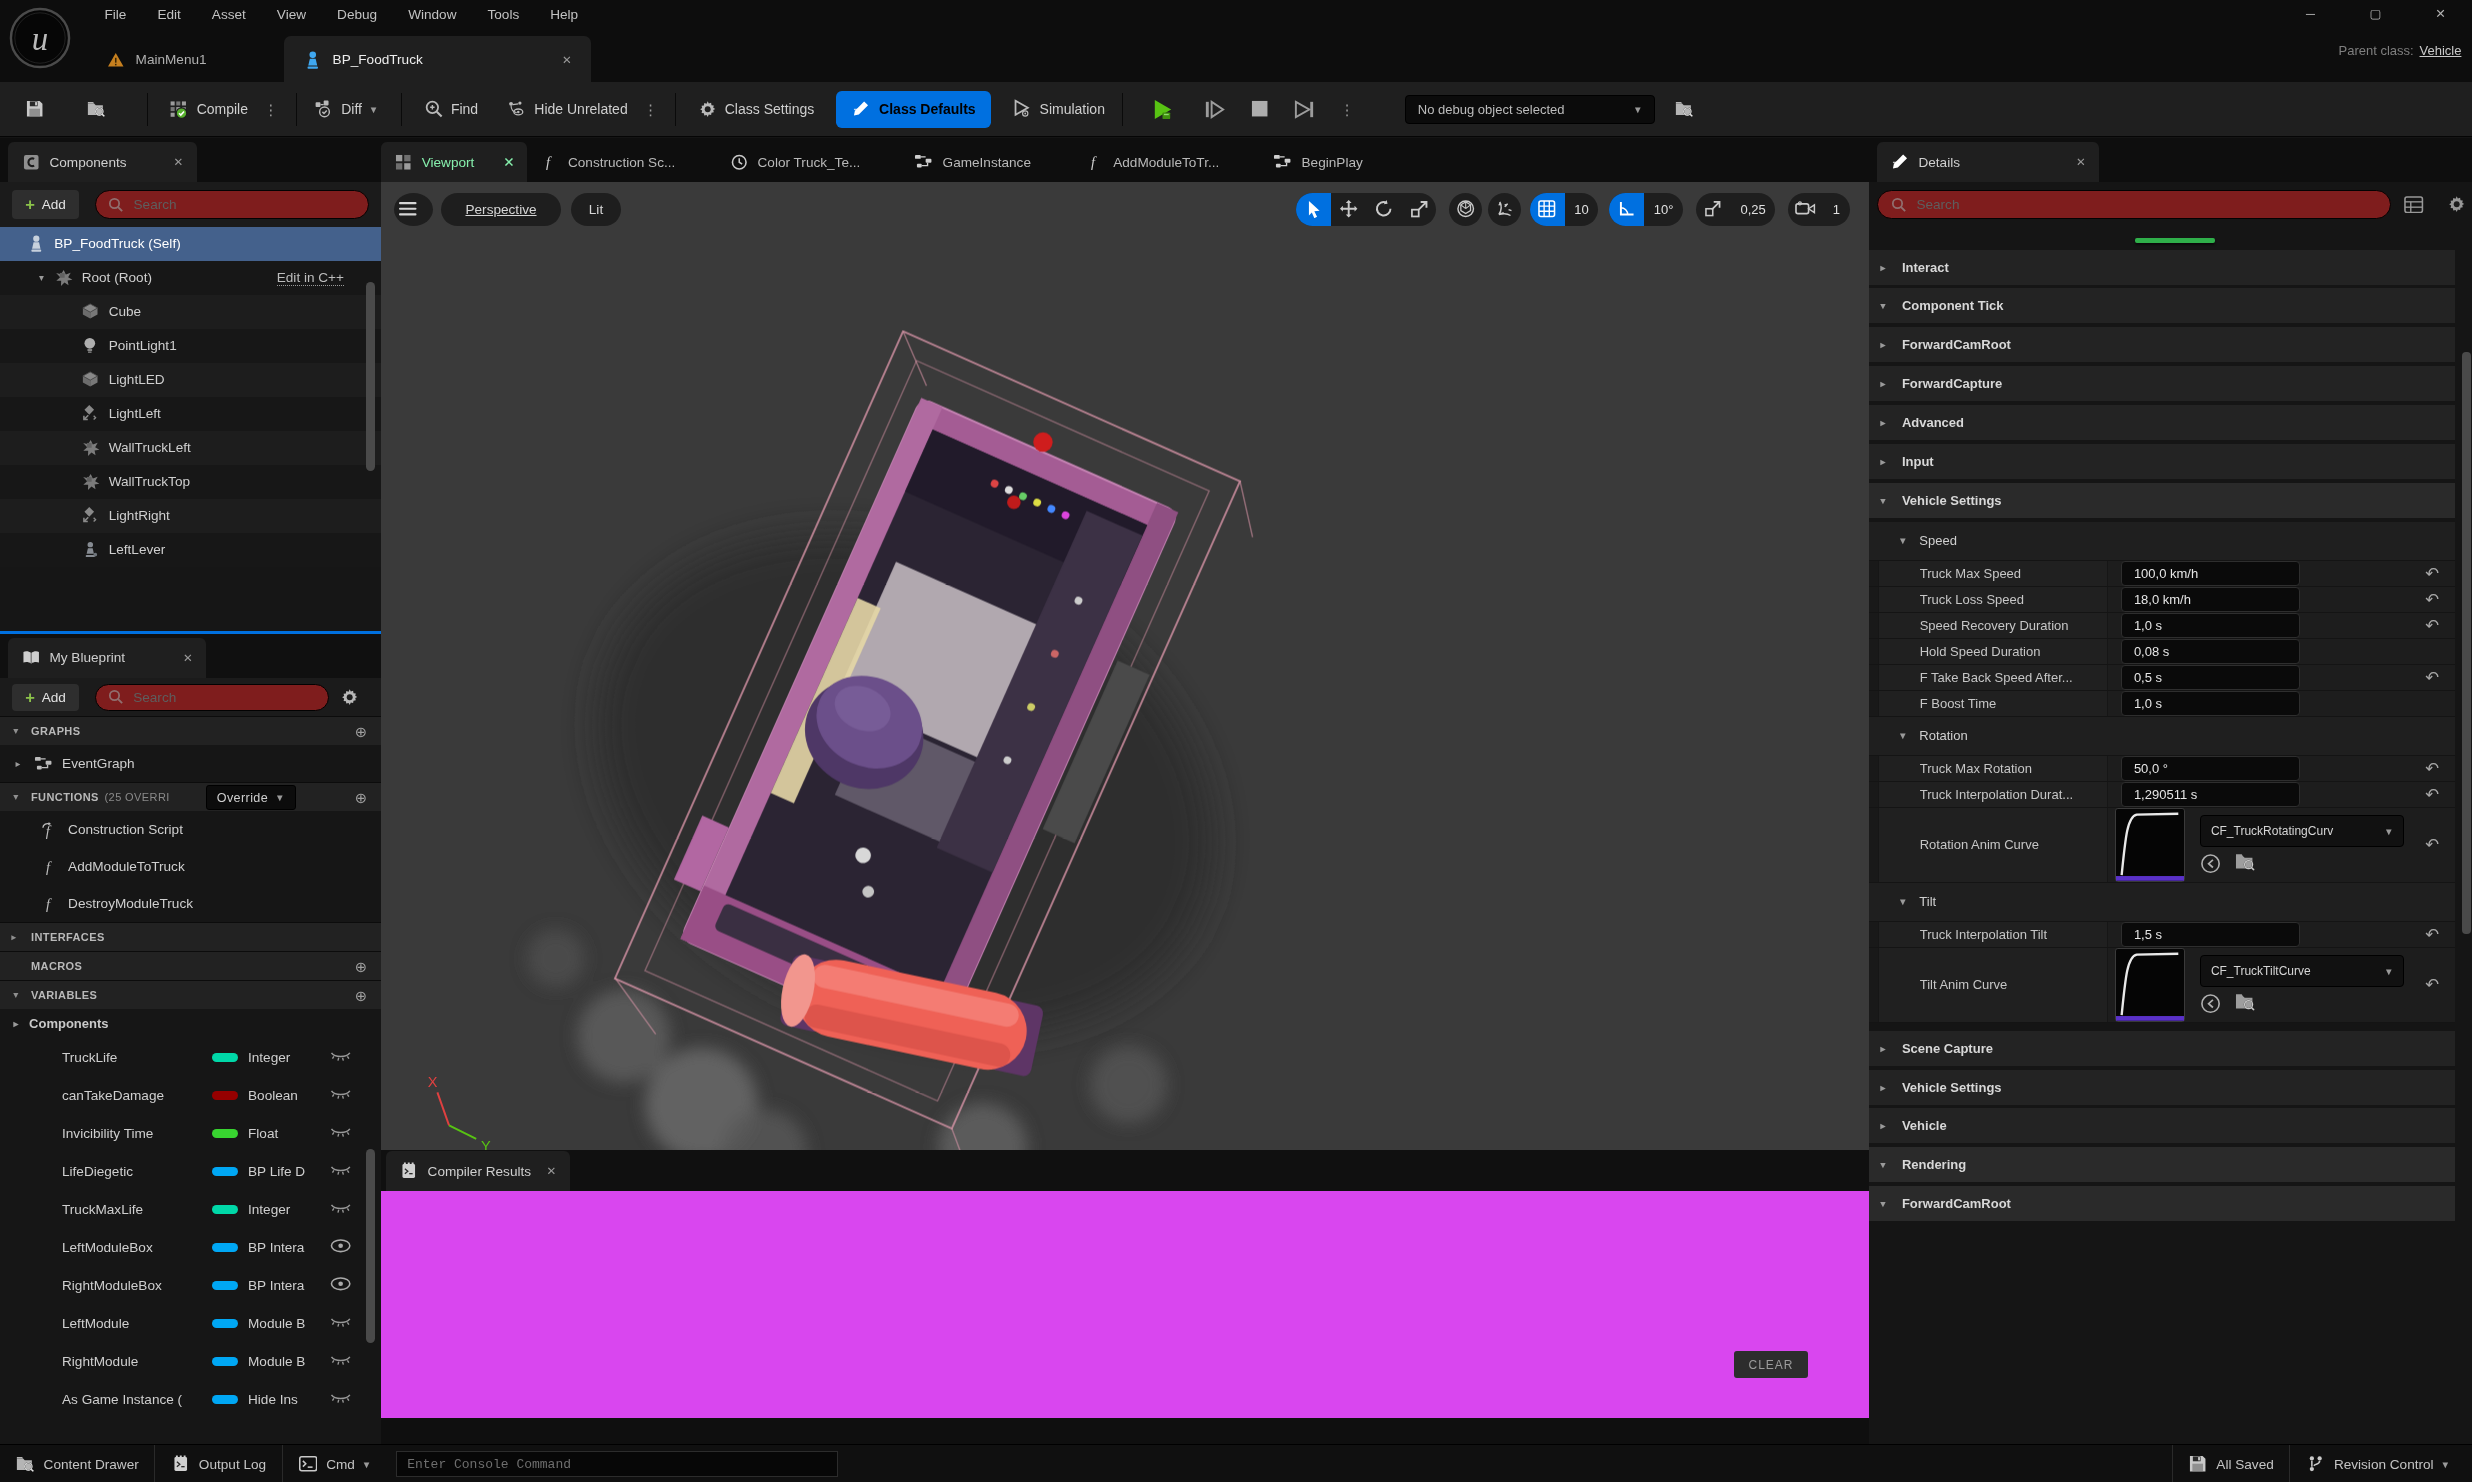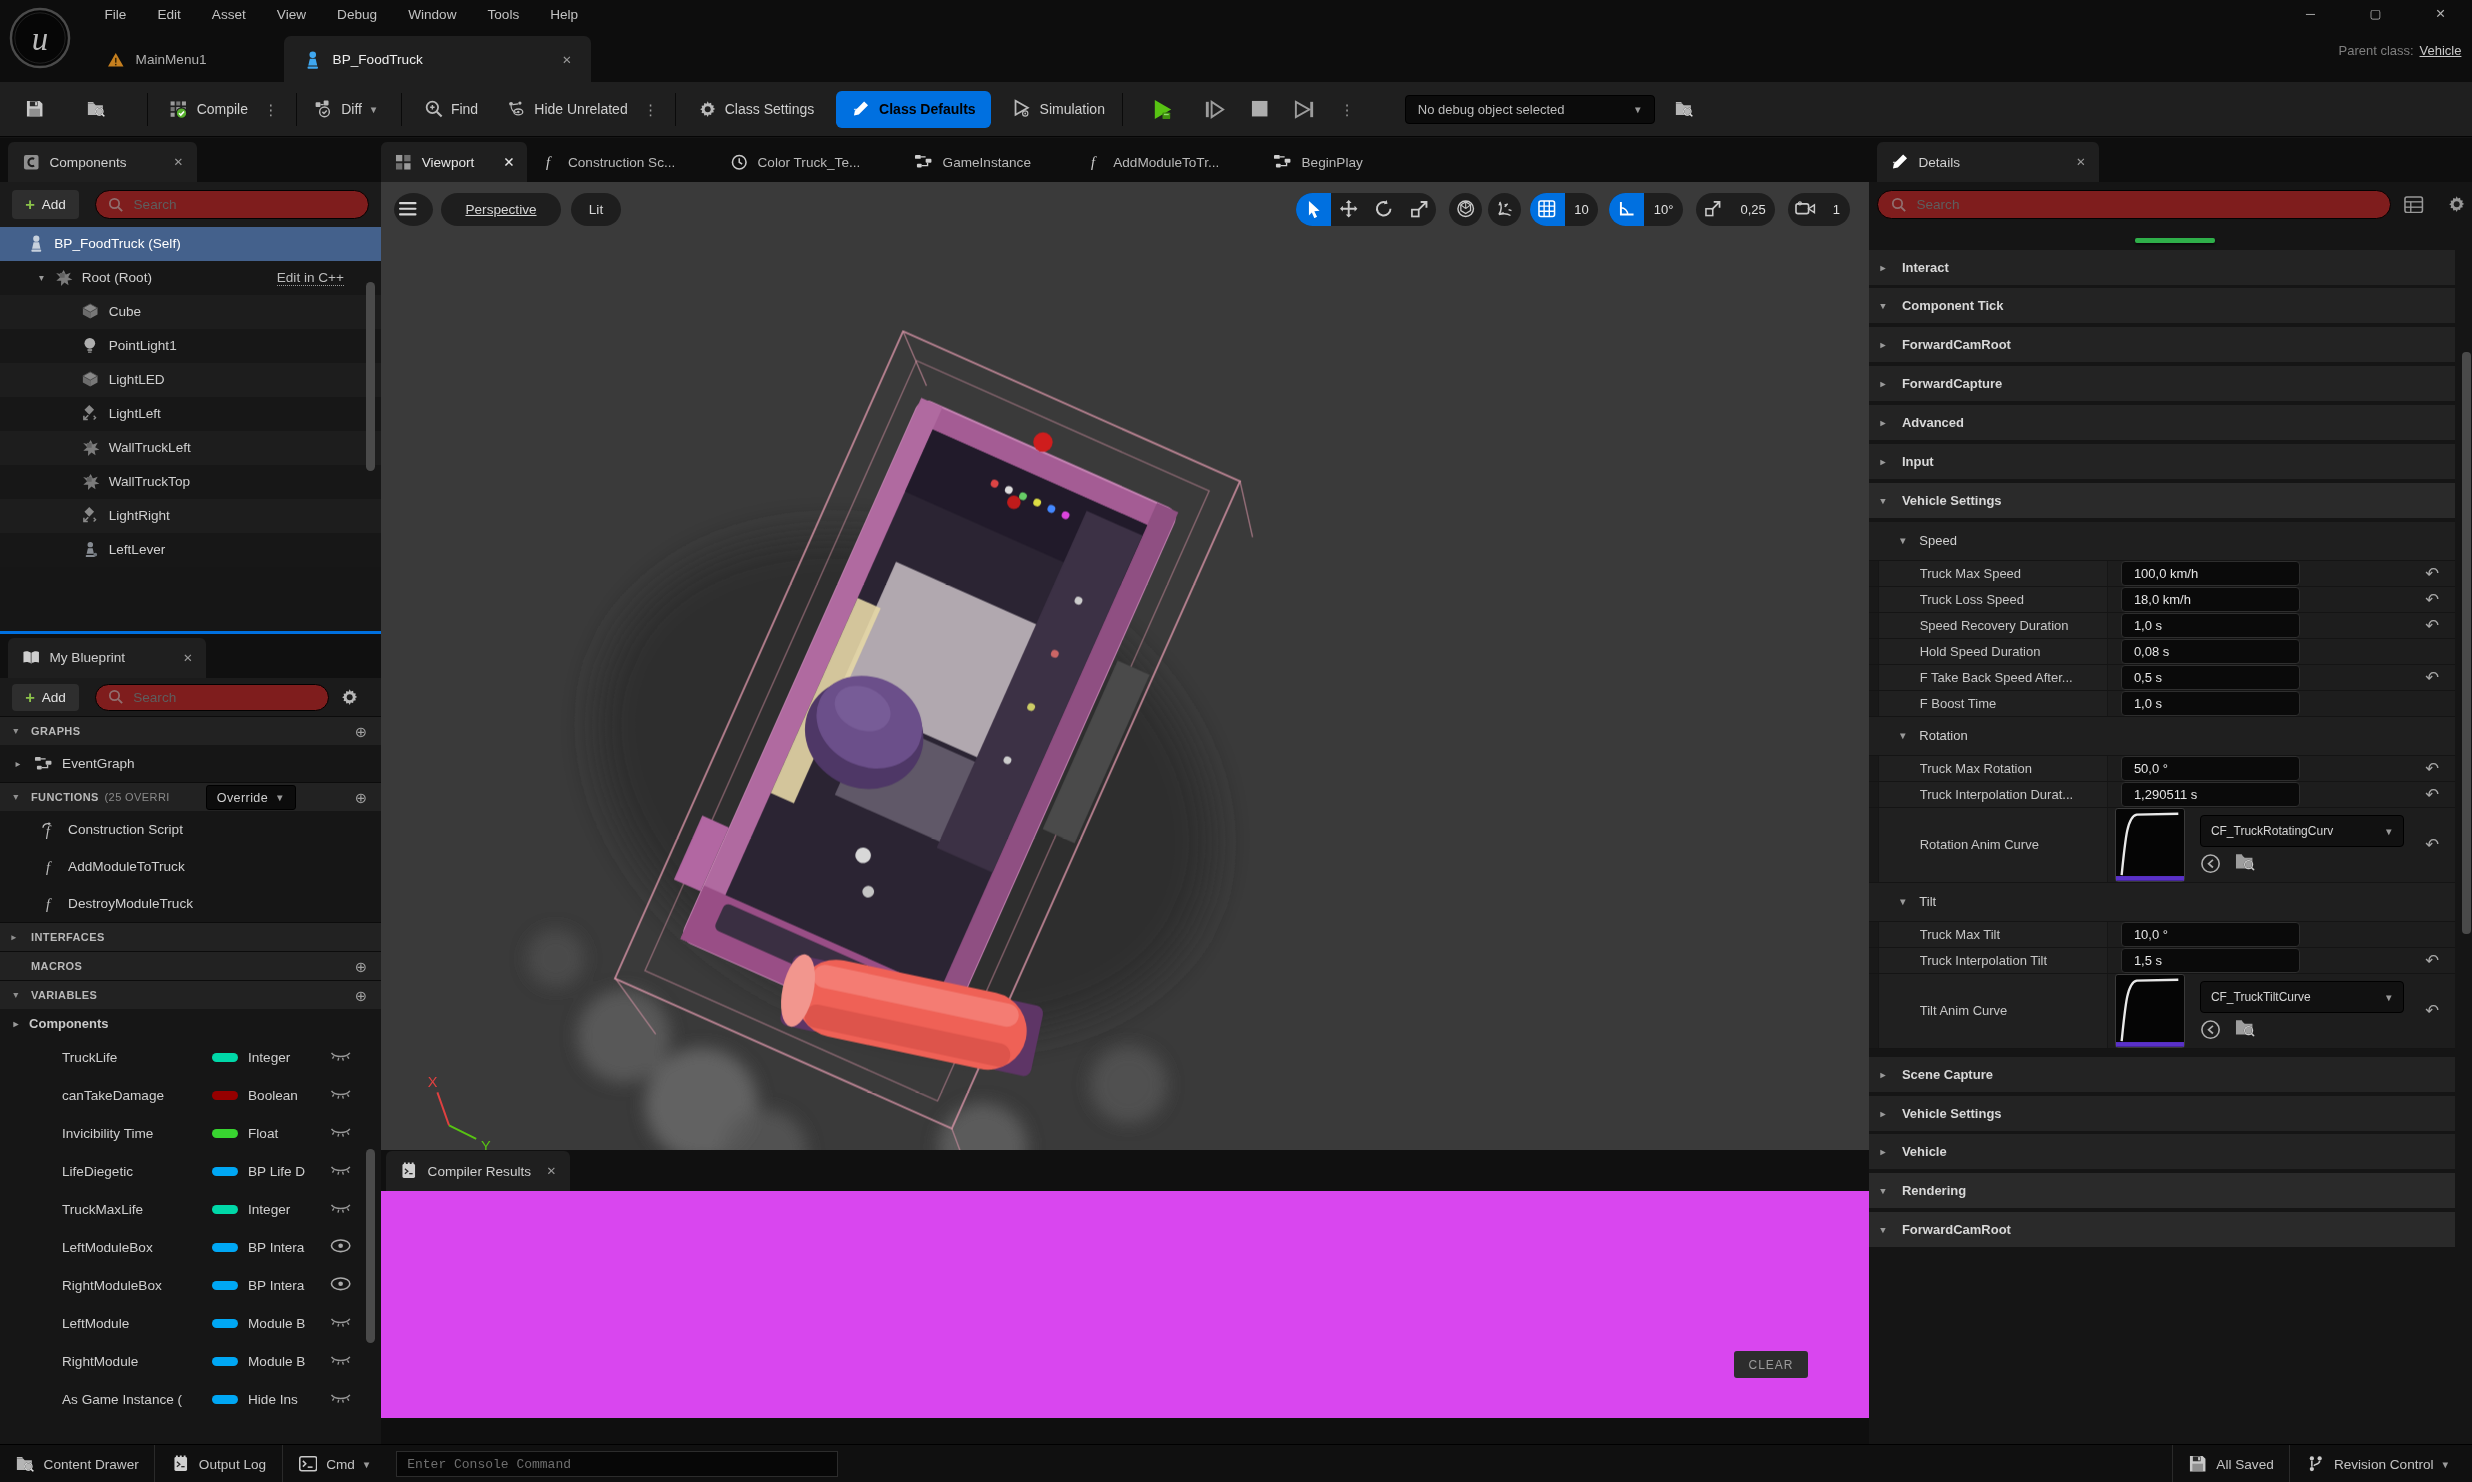--- a/index.html
+++ b/index.html
@@ -719,21 +719,21 @@
                 </svg></span>
             </div>
           </div>
         <div class="vscroll" style="right:5.8px; top:471px; height:194px;"></div>
       </div>
     </div>
 
     <div id="centercol">
       <div class="ptabrow">
 
-      <div class="vtab ptab-on" style="background: rgb(31, 31, 31); border-radius: 5.8px 5.8px 0px 0px; color: #e5e5e5; height: 40px;">
+      <div class="vtab ptab-on" style="background: rgb(31, 31, 31); border-radius: 5.8px 5.8px 0px 0px; color: #86efac; height: 40px;">
             <span class="ticon">
               <svg width="16.5" height="16.5" viewBox="0 0 17 17">
                 <rect x="1" y="1" width="6.5" height="6.5" fill="#9c9c9c"></rect>
                 <rect x="9.5" y="1" width="6.5" height="6.5" fill="#6e6e6e"></rect>
                 <rect x="1" y="9.5" width="6.5" height="6.5" fill="#6e6e6e"></rect>
                 <rect x="9.5" y="9.5" width="6.5" height="6.5" fill="#9c9c9c"></rect>
               </svg>
             </span>
             <span>Viewport</span>
             <span class="close" style="margin-left:29px">✕</span>
@@ -1204,29 +1204,20 @@
                   </div>
               </div>
             </div>
             <div>
               <div class="dsub">
                 <span class="arrow">▼</span>
                 <span>Tilt</span>
               </div>
               <div>
 
-              <div class="drow">
-                    <div class="gutter"></div>
-                    <div class="dlabel">Truck Max Tilt</div>
-                    <div class="dval">
-                      <div class="valbox">10,0 °</div>
-
-                      <span class="revert"></span>
-                    </div>
-                  </div>
                 <div class="drow">
                     <div class="gutter"></div>
                     <div class="dlabel">Truck Interpolation Tilt</div>
                     <div class="dval">
                       <div class="valbox">1,5 s</div>
 
                       <span class="revert">↶</span>
                     </div>
                   </div>
                 <div class="drow">

